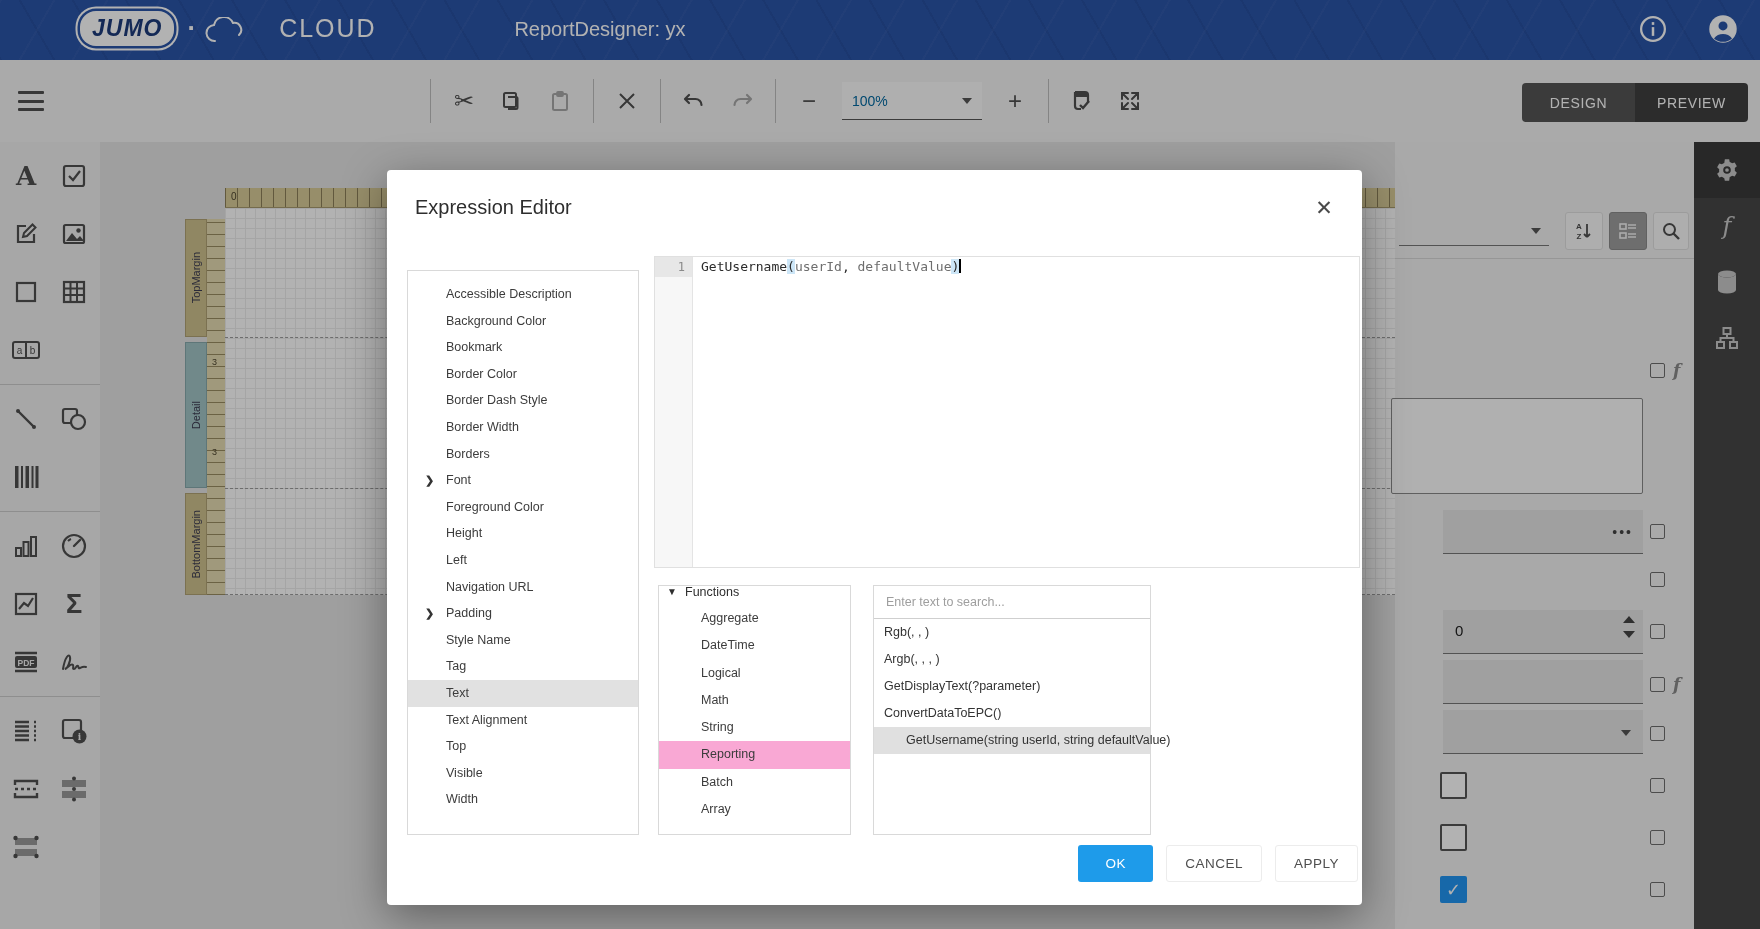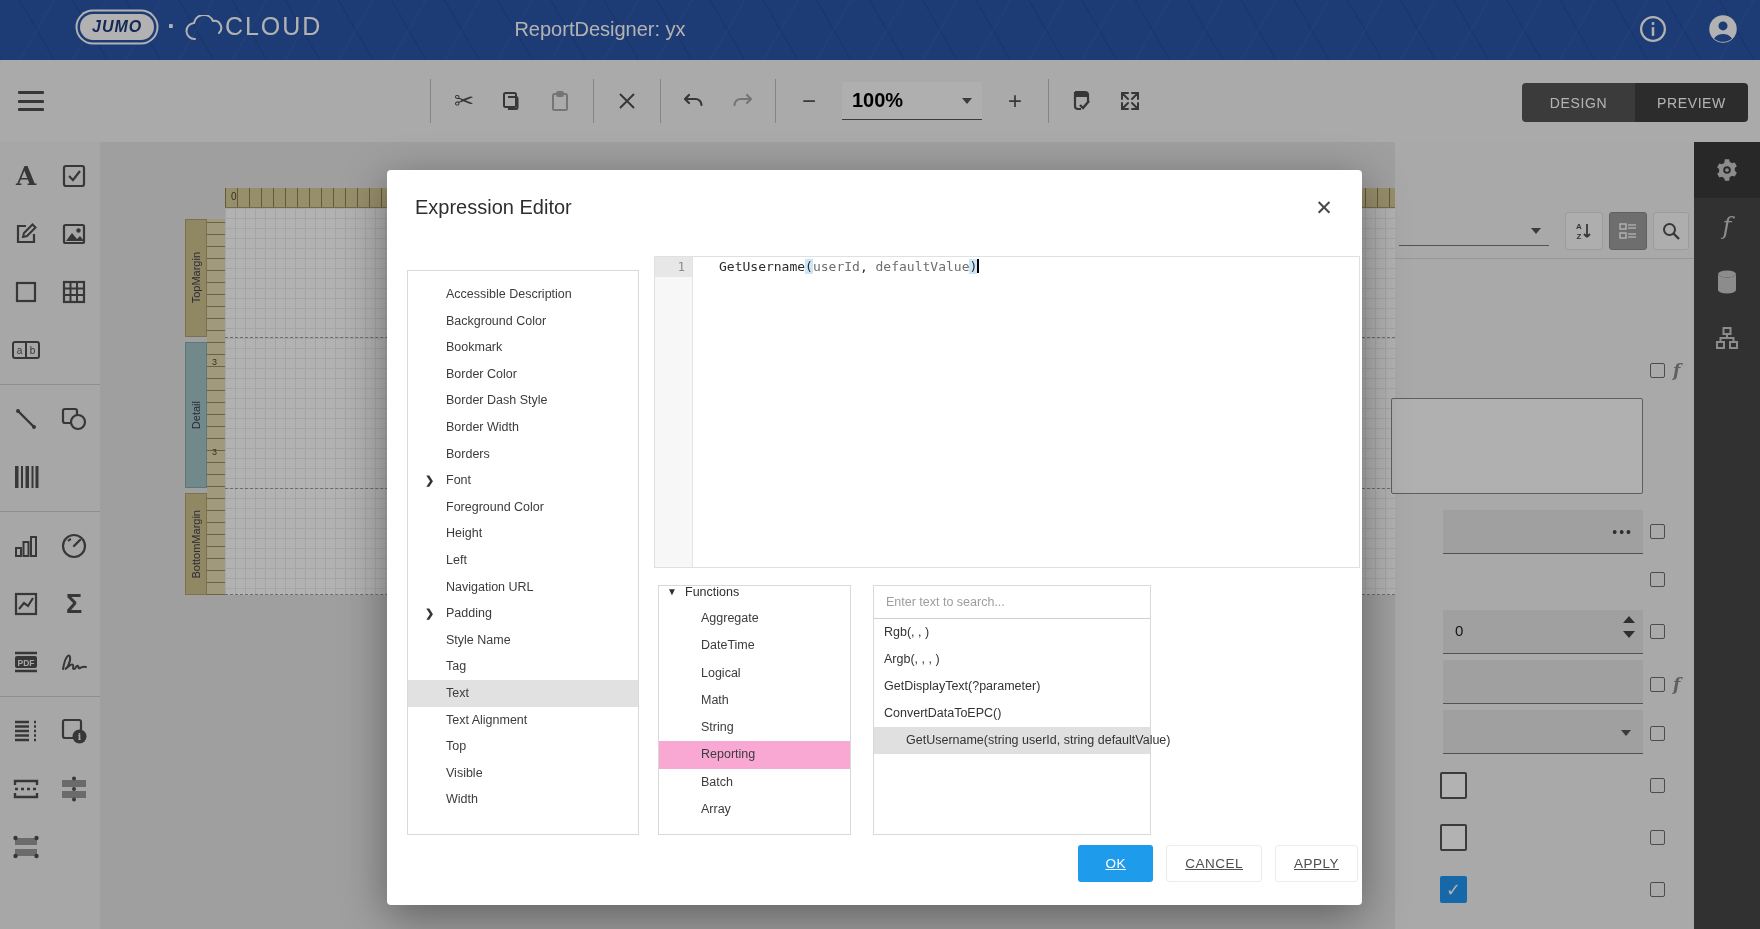--- a/index.html
+++ b/index.html
@@ -5,39 +5,39 @@
   * { margin:0; padding:0; box-sizing:border-box; }
   html,body { background:#6b6b6b; }
   body { font-family:"Liberation Sans", sans-serif; }
   .stage { position:relative; width:1760px; height:929px; overflow:hidden; background:#e4e4e4; }
 
   
   .header { position:absolute; left:0; top:0; width:1760px; height:60px; background:#2a55a8;
             background-image:repeating-linear-gradient(120deg, rgba(255,255,255,0.03) 0 2px, transparent 2px 46px),
                              repeating-linear-gradient(60deg, rgba(0,0,30,0.06) 0 2px, transparent 2px 46px); }
   .brand { position:absolute; left:80px; top:11px; display:flex; align-items:center; gap:9px; }
-  .jumo-pill { background:#fff; color:#1d3c7c; font-weight:bold; font-style:italic; font-size:16px;
+  .jumo-pill { background:#fff; color:#1d3c7c; font-weight:bold; font-style:italic; font-size:23px;
                padding:4px 12px; border-radius:16px; letter-spacing:1px; box-shadow:0 0 0 2.5px #2a55a8, 0 0 0 4.5px #fff; }
   .brand-dot { color:#fff; font-size:26px; font-weight:bold; margin-left:4px; }
   .cloud-wrap { display:flex; align-items:flex-end; }
-  .cloud-text { color:#fff; font-size:25px; font-weight:300; letter-spacing:2px; }
+  .cloud-text { color:#fff; font-size:25px; font-weight:300; letter-spacing:2px;margin-left:34px; }
   .hdr-title { position:absolute; left:600px; top:18px; transform:translateX(-50%); color:#fff; font-size:20px; font-weight:500; white-space:nowrap; }
   .hdr-icons { position:absolute; right:22px; top:14px; display:flex; gap:40px; }
   .hdr-icon { width:30px; height:30px; color:#fff; cursor:pointer; }
 
   
   .toolbar { position:absolute; left:0; top:60px; width:1760px; height:82px; background:#f4f4f4; }
   .hamburger { position:absolute; left:14px; top:29px; width:34px; height:24px; display:flex; flex-direction:column; justify-content:space-between; padding:2px 4px; }
   .hamburger span { display:block; height:3px; background:#4f4f4f; border-radius:1px; }
   .tb-row { position:absolute; left:430px; top:0; height:82px; display:flex; align-items:center; gap:18px; }
   .tb-icon { width:30px; height:30px; display:flex; align-items:center; justify-content:center; color:#4f4f4f; font-size:24px; }
   .tb-icon.disabled { color:#a8a8a8; }
   .tb-div { width:1px; height:44px; background:#bdbdbd; }
   .zoom-box { width:140px; height:38px; background:#fbfbfb; border-bottom:1px solid #555; display:flex; align-items:center; padding:0 10px; }
-  .zoom-box .zval { flex:1; font-size:20px; color:#000000;font-weight:bold; }
+  .zoom-box .zval { flex:1; font-size:14px; color:#0369a1; }
   .caret-down { width:0; height:0; border-left:5px solid transparent; border-right:5px solid transparent; border-top:6px solid #555; }
   .mode-switch { position:absolute; right:12px; top:23px; display:flex; border-radius:4px; overflow:hidden; }
   .mode-btn { width:113px; height:39px; display:flex; align-items:center; justify-content:center;
               font-size:14px; letter-spacing:0.6px; color:#fff; }
   .mode-btn.design { background:#555555; }
   .mode-btn.preview { background:#404040; }
 
   
   .toolbox { position:absolute; left:0; top:142px; width:100px; height:787px; background:#f0f0f0; }
   .tool-grid { display:grid; grid-template-columns:42px 42px; justify-content:center; column-gap:6px; row-gap:18px; padding-top:14px; }
@@ -102,41 +102,41 @@
 
   .prop-panel { position:absolute; left:20px; top:100px; width:232px; height:565px; border:1px solid #d9d9d9; overflow:hidden; padding-top:10px; background:#fff; }
   .prop-row { position:relative; height:26.6px; line-height:26.6px; font-size:12.5px; color:#3c3c3c; padding-left:38px; white-space:nowrap; cursor:pointer; }
   .prop-row .chev { display:none; position:absolute; left:17px; top:0; font-weight:bold; color:#333; font-size:11px; }
   .prop-row.expandable .chev { display:inline; }
   .prop-row.selected { background:#e1e1e1; }
 
   .editor { position:absolute; left:267px; top:86px; width:706px; height:312px; border:1px solid #e0e0e0; background:#fff; font-family:"DejaVu Sans Mono", monospace; font-size:13px; }
   .gutter { position:absolute; left:0; top:0; width:38px; height:310px; background:#f7f7f7; border-right:1px solid #e4e4e4; }
   .lineno { height:20px; line-height:20px; text-align:right; padding-right:7px; color:#8a8a8a; background:#e7e7e7; font-size:12px; }
-  .codeline { position:absolute; left:64px; top:0; height:20px; line-height:20px; white-space:pre; color:#2b2b2b; }
+  .codeline { position:absolute; left:46px; top:0; height:20px; line-height:20px; white-space:pre; color:#2b2b2b; }
   .tok-param { color:#6e6e6e; }
   .tok-paren { background:#cde6f7; }
   .cursor { display:inline-block; width:1.5px; height:14px; background:#000; vertical-align:-2px; }
 
   .tree-panel { position:absolute; left:271px; top:415px; width:193px; height:250px; border:1px solid #d9d9d9; overflow:hidden; background:#fff; }
   .tree-root { position:relative; margin-top:-7px; height:26px; line-height:26px; font-size:12.5px; color:#2e2e2e; padding-left:26px; white-space:nowrap; }
   .tree-root .vchev { position:absolute; left:8px; top:0; font-size:10px; color:#2e2e2e; }
   .tree-row { height:27.3px; line-height:27.3px; font-size:12.5px; color:#3c3c3c; padding-left:42px; white-space:nowrap; cursor:pointer; }
   .tree-row.selected { background:#f9a8d4; }
 
   .fn-panel { position:absolute; left:486px; top:415px; width:278px; height:250px; border:1px solid #d9d9d9; background:#fff; }
   .fn-search { width:100%; height:33px; border:none; border-bottom:1px solid #cfcfcf; outline:none; padding:0 12px; font-size:12.5px; font-family:"Liberation Sans", sans-serif; color:#333; background:#fff; }
   .fn-search::placeholder { color:#9e9e9e; }
   .fn-row { height:27px; line-height:27px; font-size:12.5px; color:#333; padding-left:10px; white-space:nowrap; cursor:pointer; }
   .fn-row.selected { background:#e0e0e0;padding-left:32px; }
 
   .desc-panel { position:absolute; left:785px; top:415px; width:188px; height:250px; border:1px solid #d9d9d9; padding:10px 12px; font-size:12.5px; line-height:1.45; color:#3f3f3f; background:#fff; }
 
   .btn-row { position:absolute; left:0; right:2px; top:675px; display:flex; justify-content:flex-end; gap:13px; padding-right:2px; }
-  .btn { height:37px; border-radius:3px; font-size:13.5px; letter-spacing:0.5px; display:flex; align-items:center; justify-content:center; cursor:pointer; font-weight:500;text-decoration:underline; }
+  .btn { height:37px; border-radius:3px; font-size:13.5px; letter-spacing:0.5px; display:flex; align-items:center; justify-content:center; cursor:pointer; font-weight:500; }
   .btn-ok { width:75px; background:#1e9bea; color:#fff; }
   .btn-flat { padding:0 18px; background:#fff; color:#4f4f4f; border:1px solid #ececec; }
 </style>
 </head>
 <body>
 
 <div class="stage">
 
   <div class="header">
     <div class="brand">

